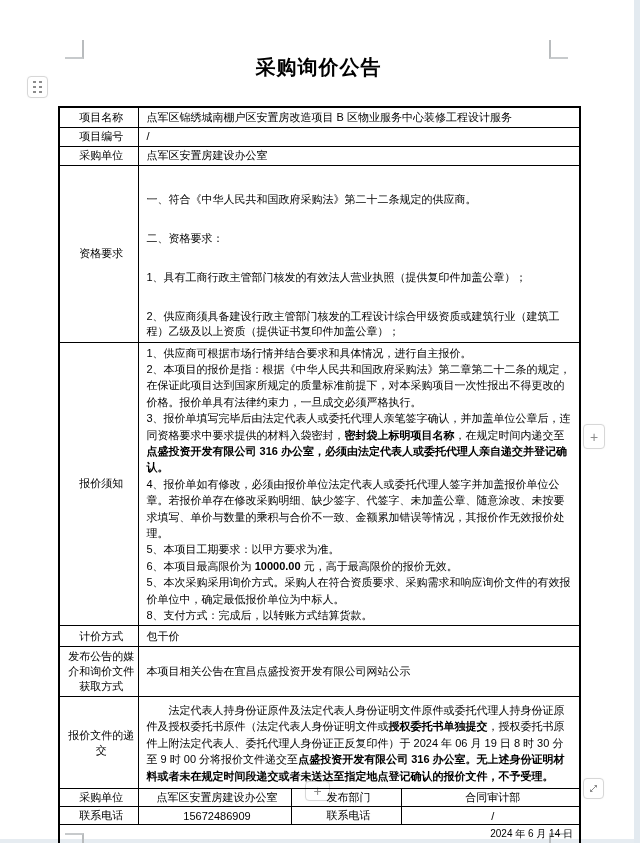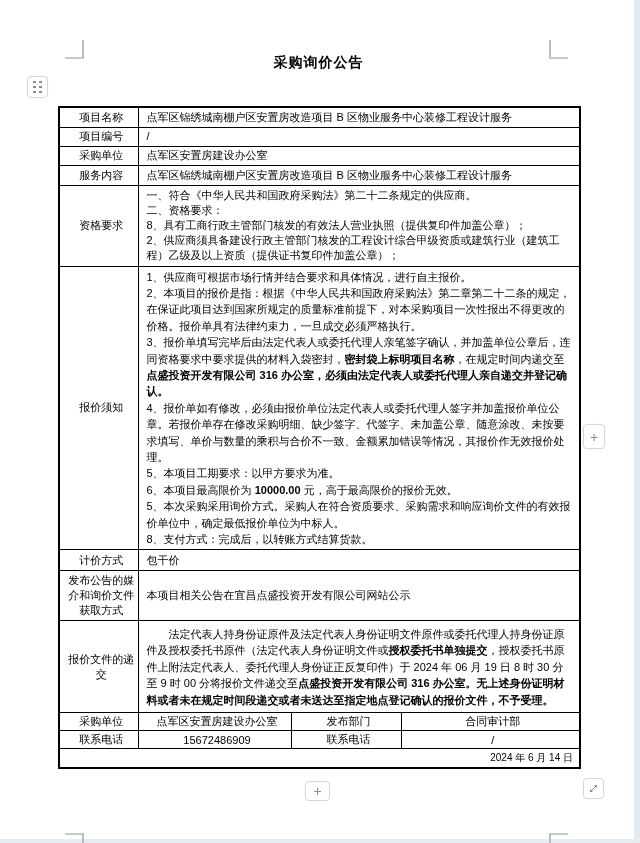--- a/index.html
+++ b/index.html
@@ -28,37 +28,37 @@
     box-shadow:0 0 2px rgba(0,0,0,0.04);
   }
   .btn-drag   { left:27px;  top:76px;  width:21px; height:22px; }
   .btn-plus-r { left:583px; top:424px; width:22px; height:25px; }
   .btn-plus-b { left:305px; top:781px; width:25px; height:20px; }
   .btn-expand { left:583px; top:778px; width:21px; height:21px; }
   .plus-glyph { font-size:14px; line-height:1; color:#8c8c8c; font-weight:400; }
   
   .doc-title {
     position:absolute; left:58px; top:54px; width:521px;
-    text-align:center; font-size:14px; font-weight:bold;
+    text-align:center; font-size:20px; font-weight:bold;
     letter-spacing:1px;
     font-family:"Liberation Serif", serif;
   }
   table.doc {
     position:absolute; left:58px; top:106px;
     width:521px; border-collapse:collapse; table-layout:fixed;
     border:2px solid #000;
     font-size:11px;
   }
   table.doc td { border:1px solid #000; vertical-align:middle; overflow:hidden;padding-left:8px; }
   td.lbl  { text-align:center; line-height:15px; padding:1px 3px; }
   td.val  { text-align:left; padding:1px 5px; line-height:15px;margin-top:31px; }
   td.cen  { text-align:center; padding:1px 3px; }
   td.rich { vertical-align:middle; padding:2px 5px; }
   .para { line-height:16.4px; text-align:left; }
-  .qual .para { line-height:15.2px; }
+  .qual .para { line-height:15.2px;margin-top:24px; }
   .para.indent { text-indent:2em; }
   .b { font-weight:bold;margin-top:22px; }
   .u { text-underline-offset:2px; }
   td.daterow { text-align:right; padding-right:6px; font-size:10px; }
   .icon-dots svg, .icon-expand svg { display:block; }
 </style>
 </head>
 <body>
 
 <div class="scroll-track-v"></div>
@@ -117,31 +117,27 @@
     <td class="val" colspan="3">点军区锦绣城南棚户区安置房改造项目 B 区物业服务中心装修工程设计服务</td>
   </tr>
   <tr style="height:19px">
     <td class="lbl">项目编号</td>
     <td class="val" colspan="3">/</td>
   </tr>
   <tr style="height:19px">
     <td class="lbl">采购单位</td>
     <td class="val" colspan="3">点军区安置房建设办公室</td>
   </tr>
-  <tr style="height:20px">
-    <td class="lbl">服务内容</td>
-    <td class="val" colspan="3">点军区锦绣城南棚户区安置房改造项目 B 区物业服务中心装修工程设计服务</td>
-  </tr>
 
   <tr style="height:78px">
     <td class="lbl">资格要求</td>
     <td class="rich qual" colspan="3">
           <div class="para"><span>一、符合《中华人民共和国政府采购法》第二十二条规定的供应商。</span></div>
           <div class="para"><span>二、资格要求：</span></div>
-          <div class="para"><span>8、具有工商行政主管部门核发的有效法人营业执照（提供复印件加盖公章）；</span></div>
+          <div class="para"><span>1、具有工商行政主管部门核发的有效法人营业执照（提供复印件加盖公章）；</span></div>
           <div class="para"><span>2、供应商须具备建设行政主管部门核发的工程设计综合甲级资质或建筑行业（建筑工程）乙级及以上资质（提供证书复印件加盖公章）；</span></div>
         </td>
   </tr>
 
   <tr style="height:270px">
     <td class="lbl">报价须知</td>
     <td class="rich" colspan="3">
           <div class="para"><span>1、供应商可根据市场行情并结合要求和具体情况，进行自主报价。</span></div>
           <div class="para"><span>2、本项目的报价是指：根据《中华人民共和国政府采购法》第二章第二十二条的规定，在保证此项目达到国家所规定的质量标准前提下，对本采购项目一次性报出不得更改的价格。报价单具有法律约束力，一旦成交必须严格执行。</span></div>
           <div class="para"><span>3、报价单填写完毕后由法定代表人或委托代理人亲笔签字确认，并加盖单位公章后，连同资格要求中要求提供的材料入袋密封，</span><span class="b">密封袋上标明项目名称</span><span>，在规定时间内递交至</span><span class="b">点盛投资开发有限公司 316 办公室，必须由法定代表人或委托代理人亲自递交并登记确认。</span></div>

